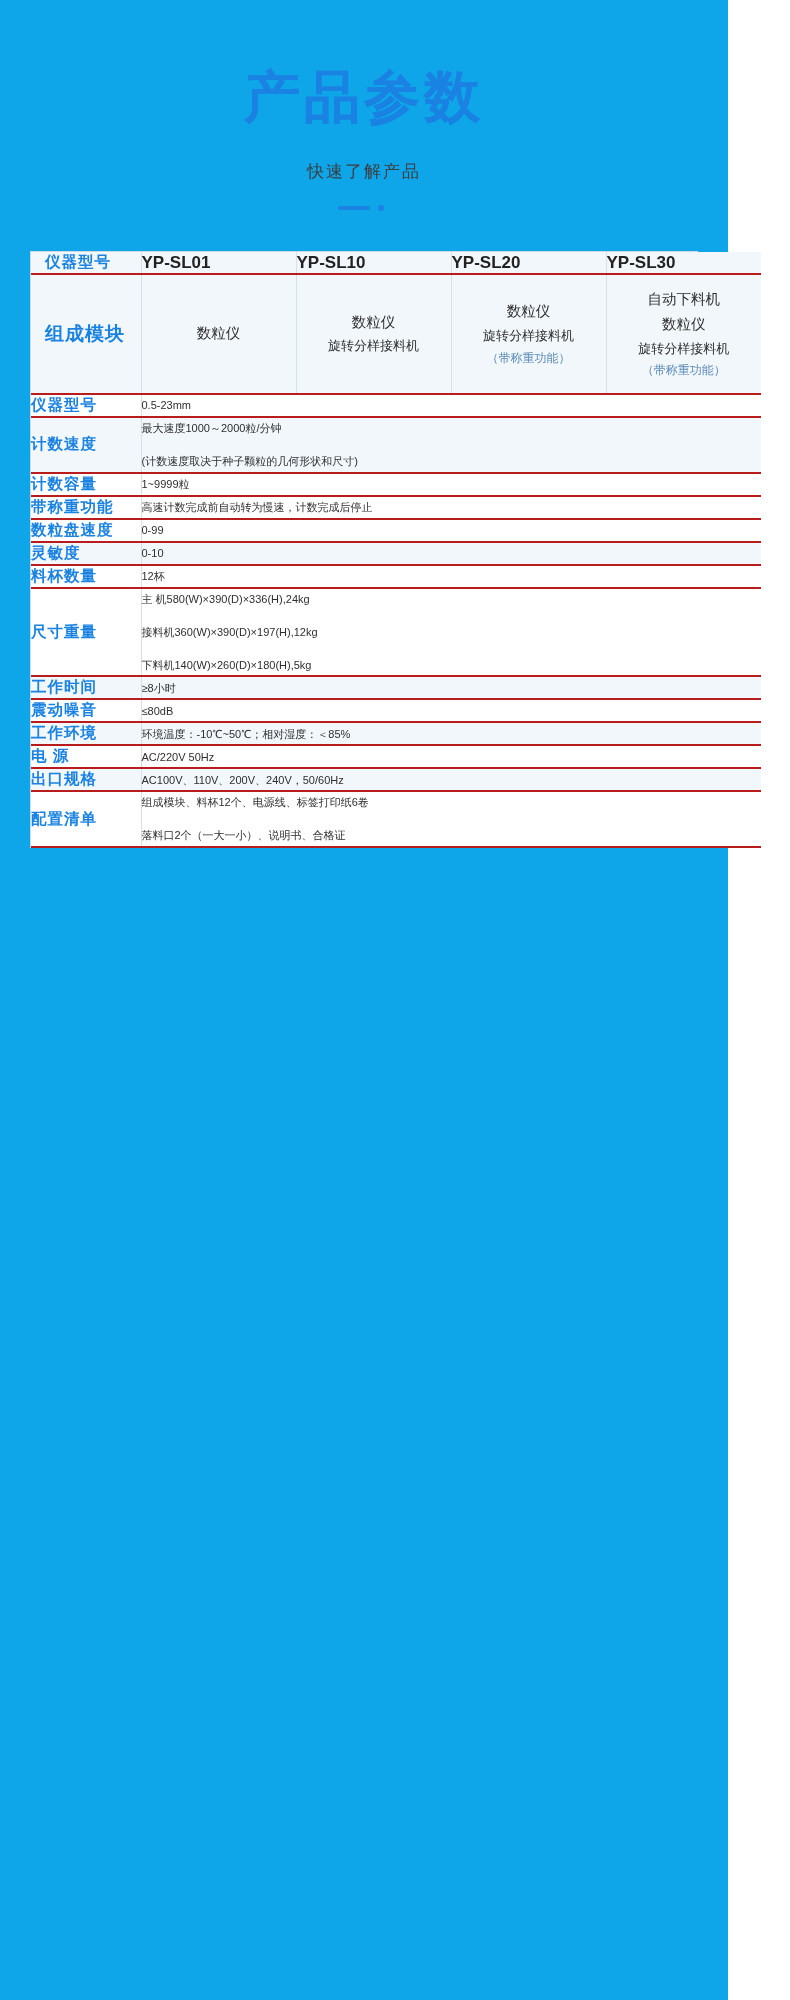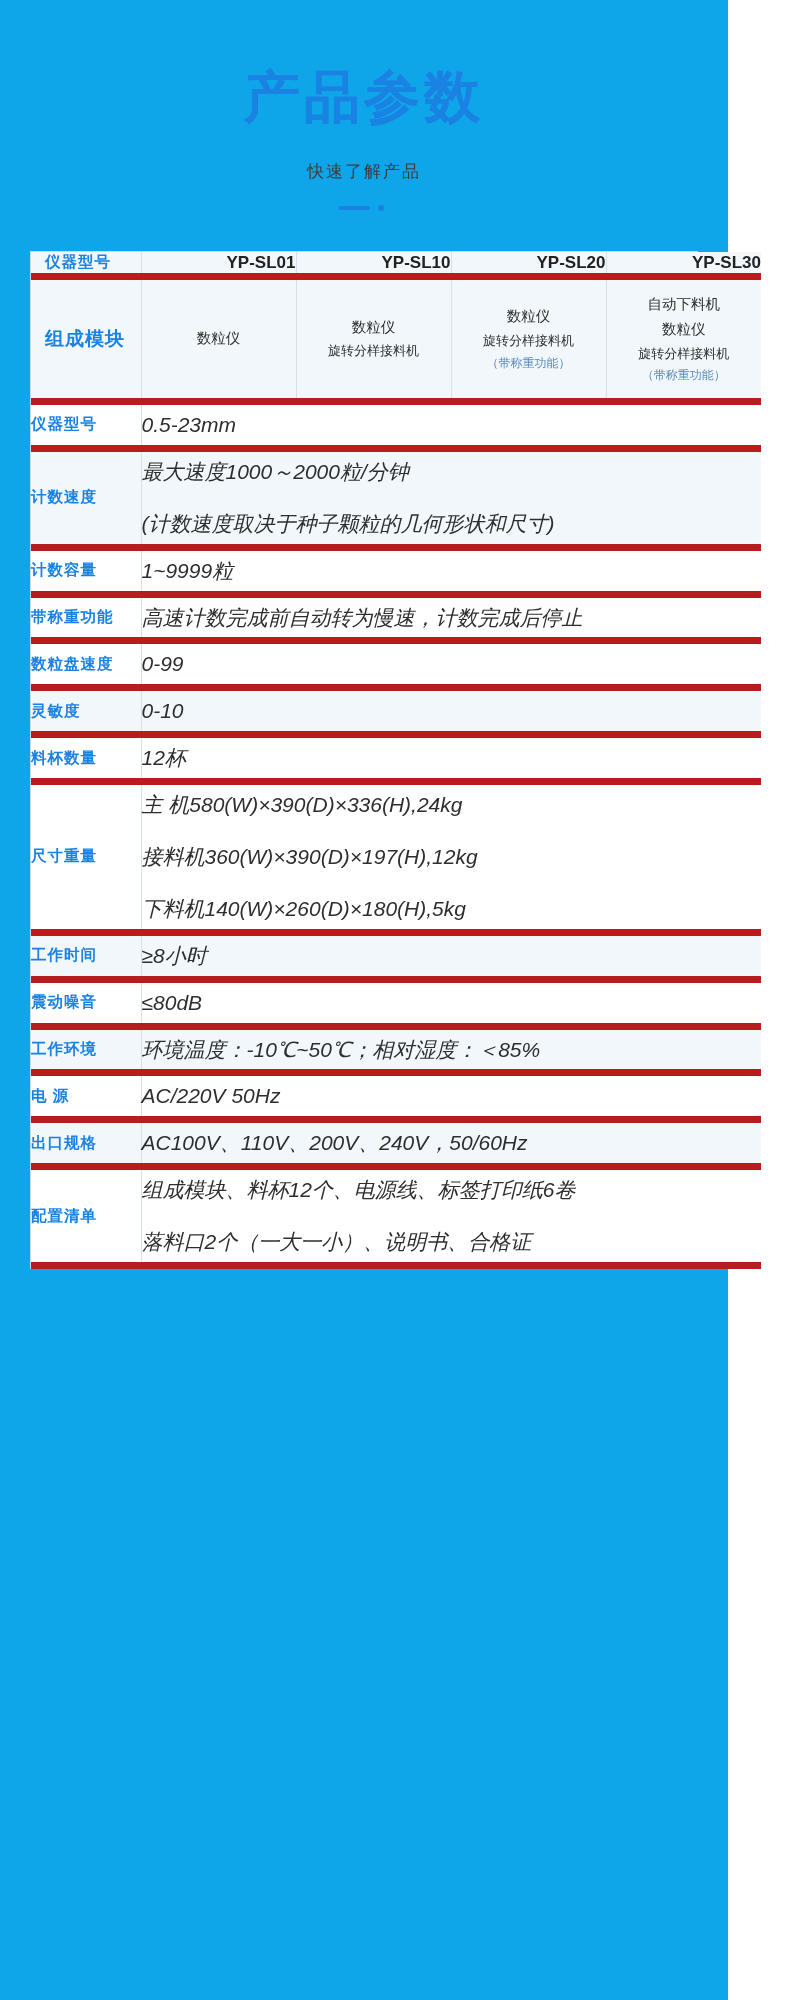--- a/index.html
+++ b/index.html
@@ -75,47 +75,46 @@
     border: 1px solid #cfd9e4;
     border-bottom: none;
     background: #fff;
   }
   table.spec {
     width: 100%;
     border-collapse: collapse;
     table-layout: fixed;
   }
   table.spec td {
-    border-bottom: 7px solid #b91c1c;
+    border-bottom: 2px solid #b91c1c;
     vertical-align: middle;
     padding: 0;
   }
   td.label {
     width: 110px;
     color: #1a82e2;
     font-size: 15.5px;
     font-weight: bold;
     letter-spacing: 1px;
     padding: 13px 0 13px 14px;
     border-right: 1px solid #d7e0ea;
     background: #fbfdff;
   }
   td.value {
-    font-size: 21px;
+    font-size: 11px;
     color: #2e2e2e;
     padding: 13px 10px 13px 16px;
     line-height: 1.9;
-    font-style: italic;
   }
   tr.alt td.value, tr.alt td.label { background: #f2f7fb; }
   tr.plain td.value, tr.plain td.label { background: #ffffff; }
 
   
   .model-row td {
-    text-align: right;
+    text-align: left;
     font-size: 17px;
     font-weight: bold;
     color: #222;
     padding: 16px 4px;
     border-right: 1px solid #d7e0ea;
     background: #f2f7fb;
   }
   .model-row td.label {
     text-align: left;
     color: #1a82e2;

